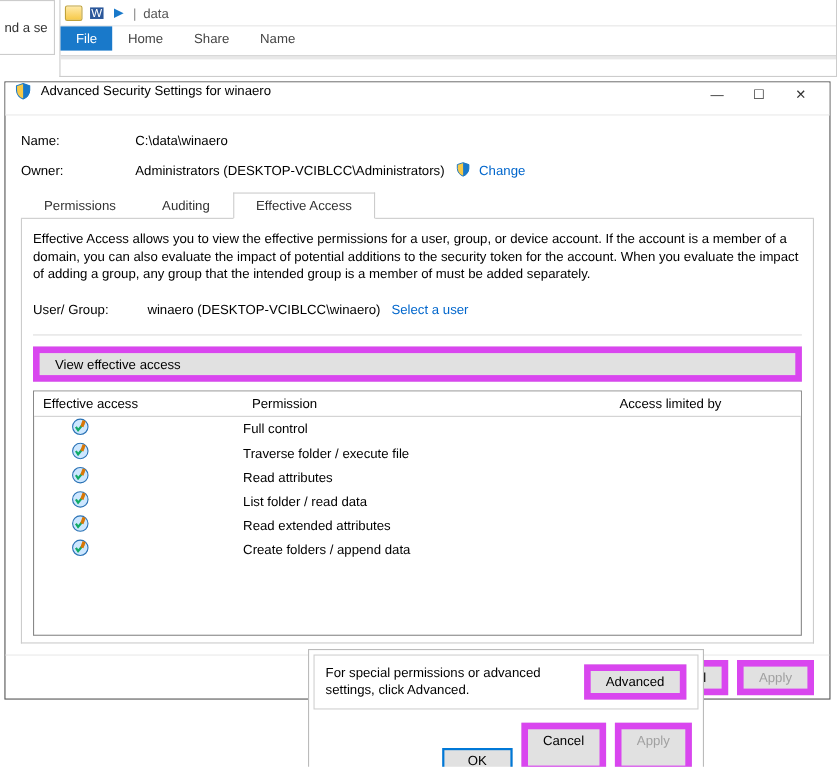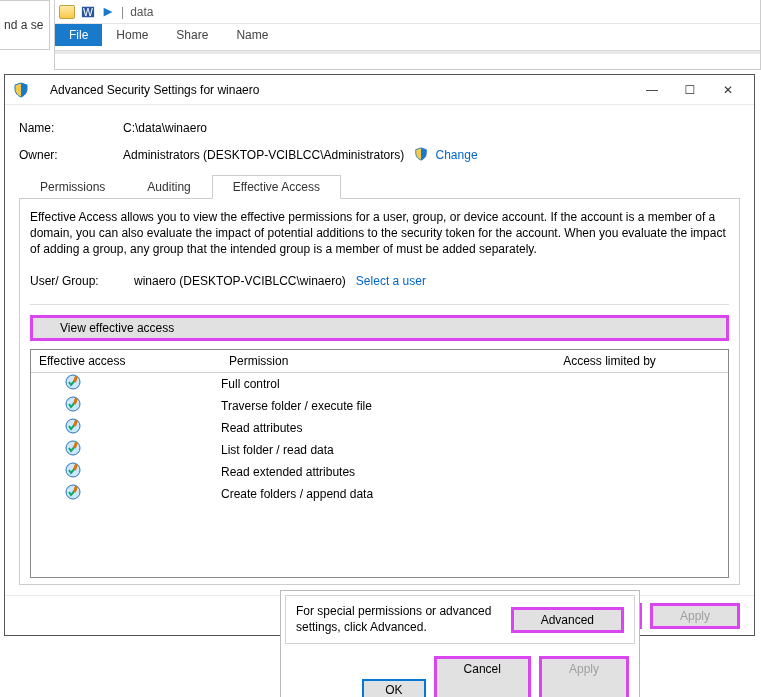--- a/index.html
+++ b/index.html
@@ -14,42 +14,42 @@
 .explorer-addr .nav-ico { display:inline-block; width:14px; height:14px; }
 .ribbon-tabs { display: flex; align-items: flex-start; height: 26px; }
 .ribbon-tabs .tab { padding: 4px 14px; color: #444; cursor: default; }
 .ribbon-tabs .tab.active { background: #1979ca; color: #fff; }
 .ribbon-line { height: 4px; background: #e8e8e8; border-top:1px solid #d8d8d8; }
 
 .left-frag { position: absolute; left: 0; top: 0; width: 50px; height: 50px; border: 1px solid #ccc; border-left:none; background: #fff; padding: 6px 4px; color:#333; display:flex; align-items:center; }
 
 
 .adv-dialog { position: absolute; left: 4px; top: 74px; width: 751px; height: 562px; border: 1px solid #555; background: #fff; display: flex; flex-direction: column; }
-.titlebar { height: 30px; background: #fff; display: flex; align-items: center; padding: 0 8px; border-bottom: 1px solid #eaeaea; gap: 13px; }
+.titlebar { height: 30px; background: #fff; display: flex; padding: 0 8px; border-bottom: 1px solid #eaeaea; }
 .titlebar .shield { width: 16px; height: 16px; margin-right: 8px; }
 .titlebar .title { flex: 1; color: #000; }
 .winctrl { display: flex; gap: 2px; }
 .winctrl div { width: 36px; height: 22px; display:flex; align-items:center; justify-content:center; color:#333; }
 
 .adv-body { padding: 10px 14px; flex: 1; display: flex; flex-direction: column; }
 .kv { display: flex; margin: 6px 0; align-items: center; }
 .kv .k { width: 104px; color: #000; }
 .kv .v { color: #000; }
 .kv .link { color: #0066cc; margin-left: 10px; cursor: pointer; }
 .kv .shield-sm { width: 14px; height: 14px; vertical-align: middle; margin-right: 4px; }
 
 .tabbar { display: flex; border-bottom: 1px solid #ccc; margin-top: 6px; }
 .tabbar .t { padding: 4px 20px; border: 1px solid transparent; border-bottom: none; color: #333; position: relative; top: 1px; cursor:pointer; }
 .tabbar .t.active { border-color: #ccc; background: #fff; border-bottom: 1px solid #fff; }
 
 .tabcontent { border: 1px solid #ccc; border-top: none; padding: 10px 10px 6px 10px; flex: 1; display: flex; flex-direction: column; overflow:hidden; }
 .desc { color: #000; line-height: 1.35; margin-bottom: 10px; }
 .hr { border: none; border-top: 1px solid #ddd; margin: 10px 0; }
 
-.btn { display: inline-block; padding: 3px 27px; background: #e1e1e1; border: 3px solid #d946ef; color: #000; cursor: pointer; }
+.btn { display: inline-block; padding: 3px 14px; background: #e1e1e1; border: 6px solid #d946ef; color: #000; cursor: pointer; }
 .btn.disabled { color: #a0a0a0; }
 .btn.default { border: 2px solid #0078d7; padding: 2px 21px; background: #e1e1e1; margin-top: 23px; }
 
 .grid-wrap { margin-top: 8px; border: 1px solid #888; flex: 1; display:flex; flex-direction:column; }
 .grid-head { display: flex; border-bottom: 1px solid #d0d0d0; background: #fff; }
 .grid-head div { padding: 4px 8px; color: #000; }
 .gh1 { width: 190px; }
 .gh2 { width: 270px; }
 .gh3 { flex: 1; text-align: center; }
 .grid-body { overflow-y: auto; flex:1; }

